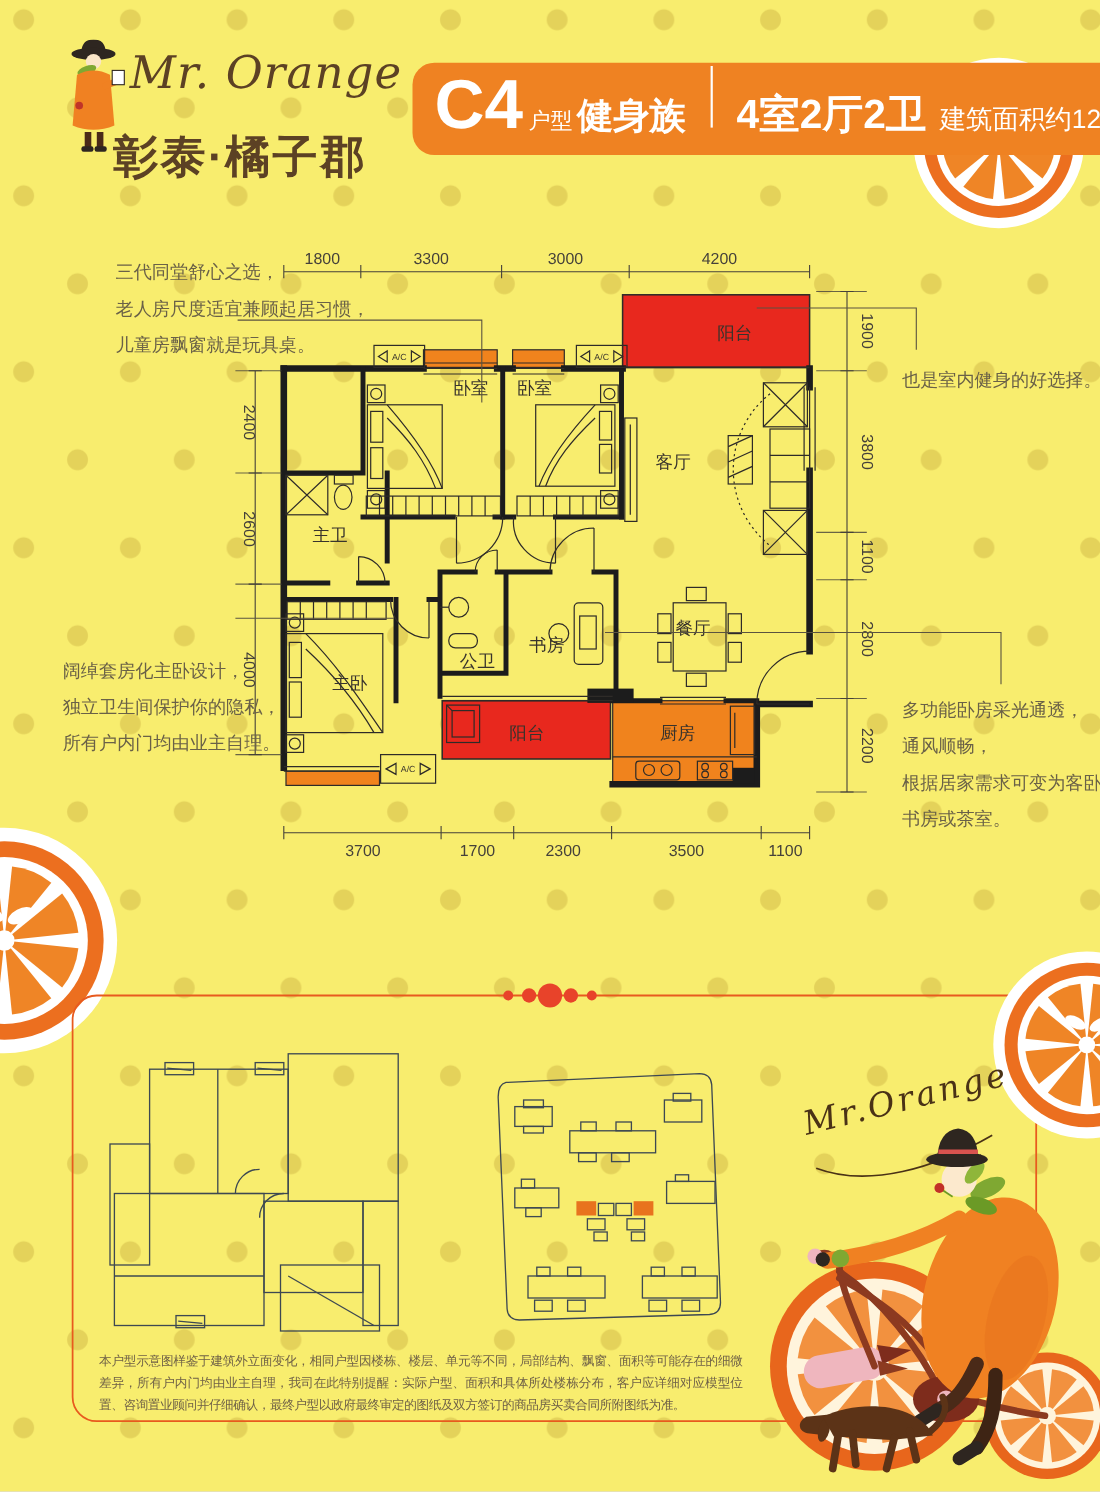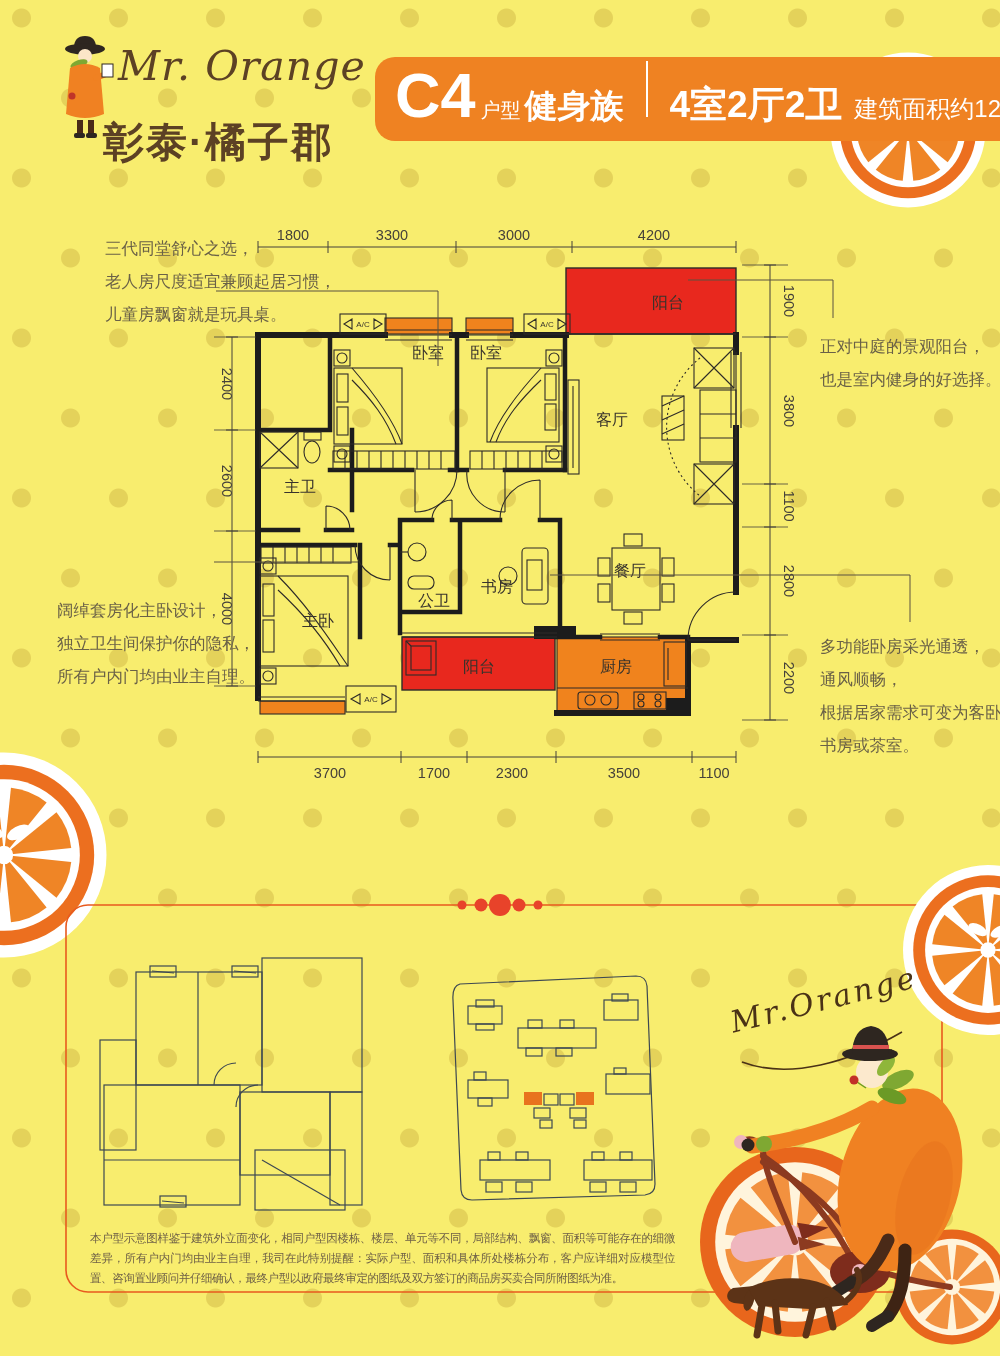--- a/index.html
+++ b/index.html
@@ -460,21 +460,20 @@
     <div>三代同堂舒心之选，</div>
     <div>老人房尺度适宜兼顾起居习惯，</div>
     <div>儿童房飘窗就是玩具桌。</div>
   </div>
   <div class="abs note note-bl">
     <div>阔绰套房化主卧设计，</div>
     <div>独立卫生间保护你的隐私，</div>
     <div>所有户内门均由业主自理。</div>
   </div>
   <div class="abs note note-tr">
-    <div>正对中庭的景观阳台，</div>
     <div>也是室内健身的好选择。</div>
   </div>
   <div class="abs note note-br">
     <div>多功能卧房采光通透，</div>
     <div>通风顺畅，</div>
     <div>根据居家需求可变为客卧、</div>
     <div>书房或茶室。</div>
   </div>
 
   <div class="abs signature">Mr.Orange</div>

